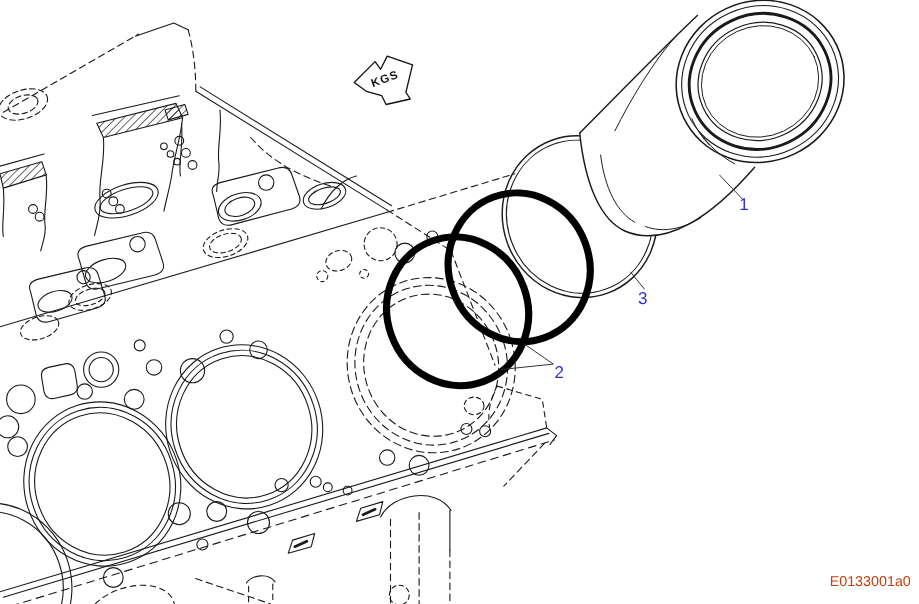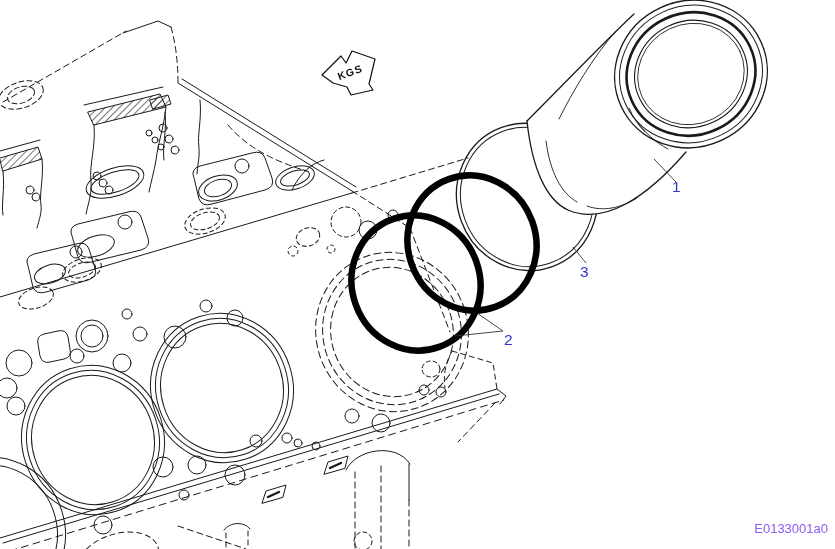--- a/index.html
+++ b/index.html
@@ -12,21 +12,21 @@
     position:absolute;color:#3232cd;font-size:15.5px;line-height:16px;
     font-family:"Liberation Sans", sans-serif;cursor:pointer;
   }
   .kgs-text{
     position:absolute;left:330px;top:66px;width:40px;text-align:center;
     transform:rotate(-20deg);font-weight:700;font-size:10.5px;
     letter-spacing:1px;color:#111;
   }
   .drawing-number{
     position:absolute;left:728px;top:521px;width:100px;text-align:right;
-    font-size:13px;color:#8b5cf6;
+    font-size:13px;color:#c2410c;
   }
 </style>
 </head>
 <body>
 
 <div id="canvas">
 
 <svg width="835" height="549" viewBox="0 0 835 549">
   <defs>
     <pattern id="h" width="5" height="5" patternUnits="userSpaceOnUse" patternTransform="rotate(45)">

